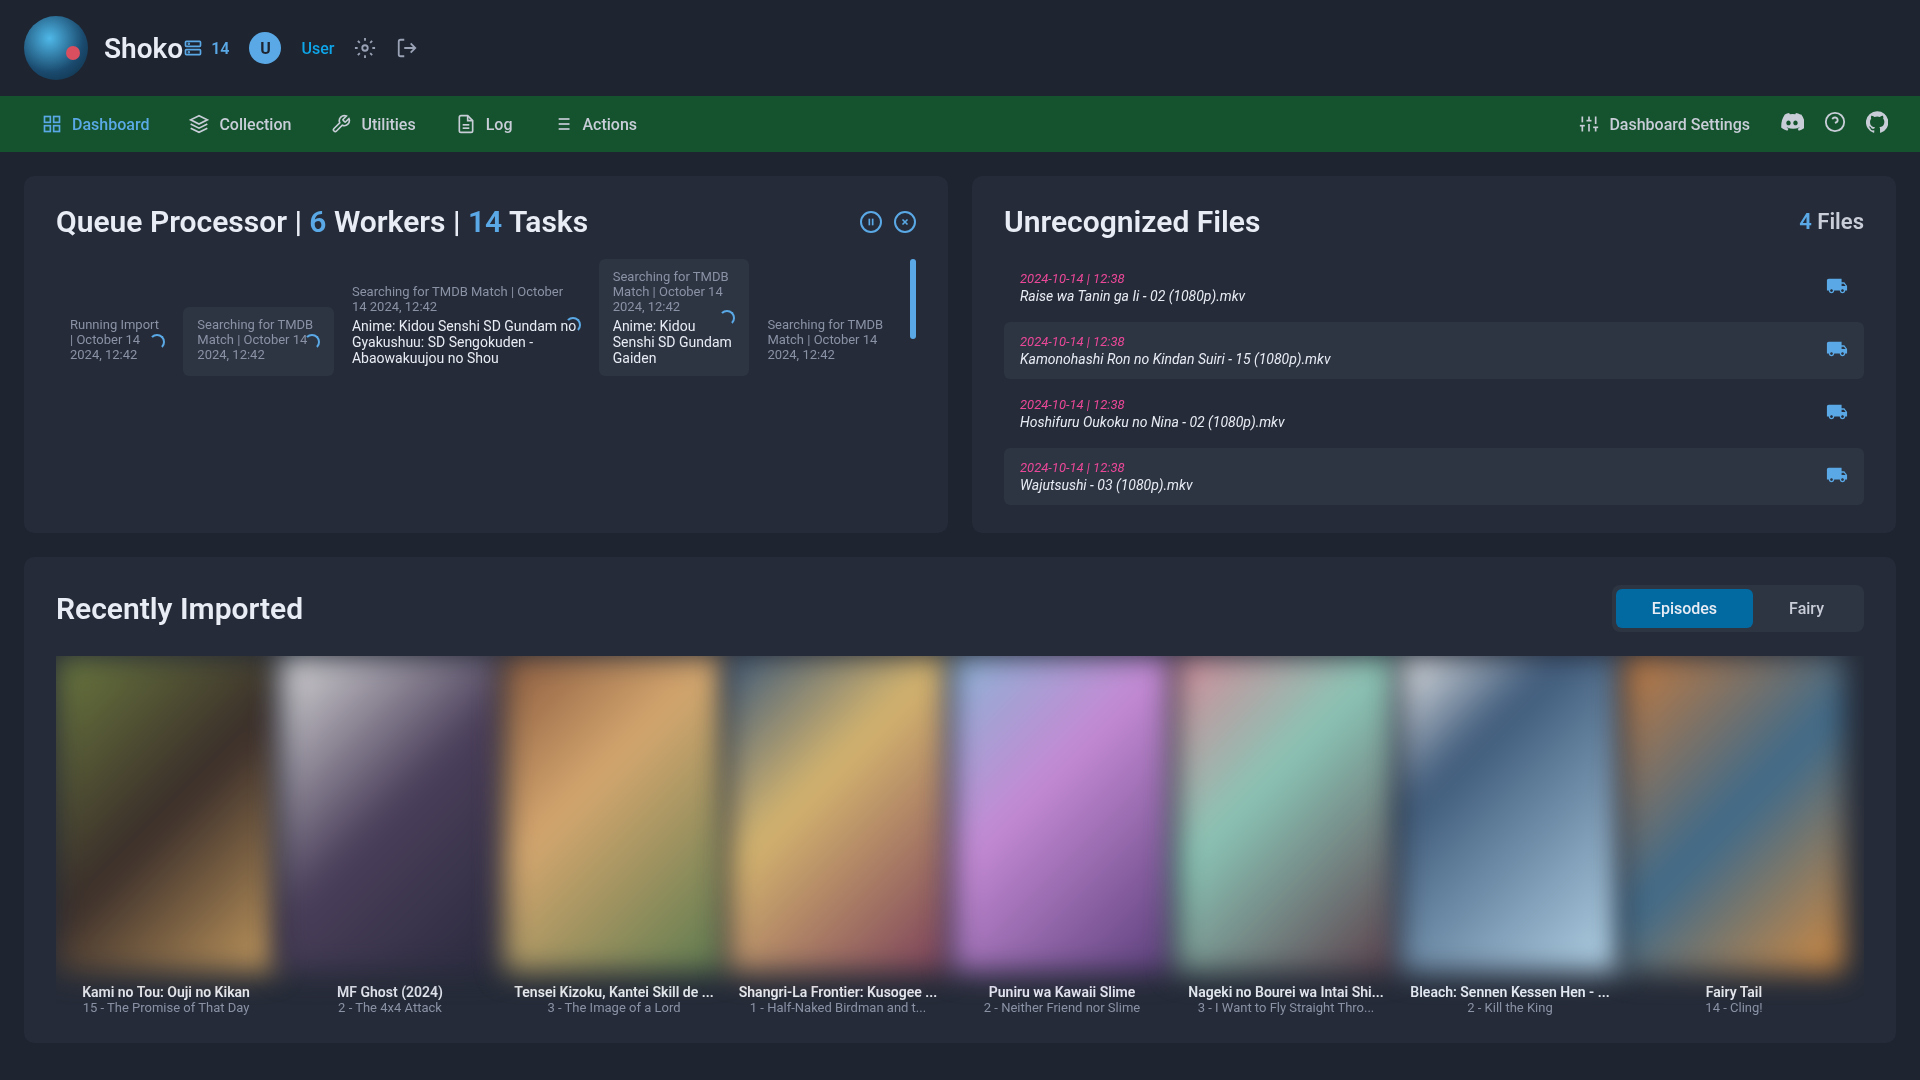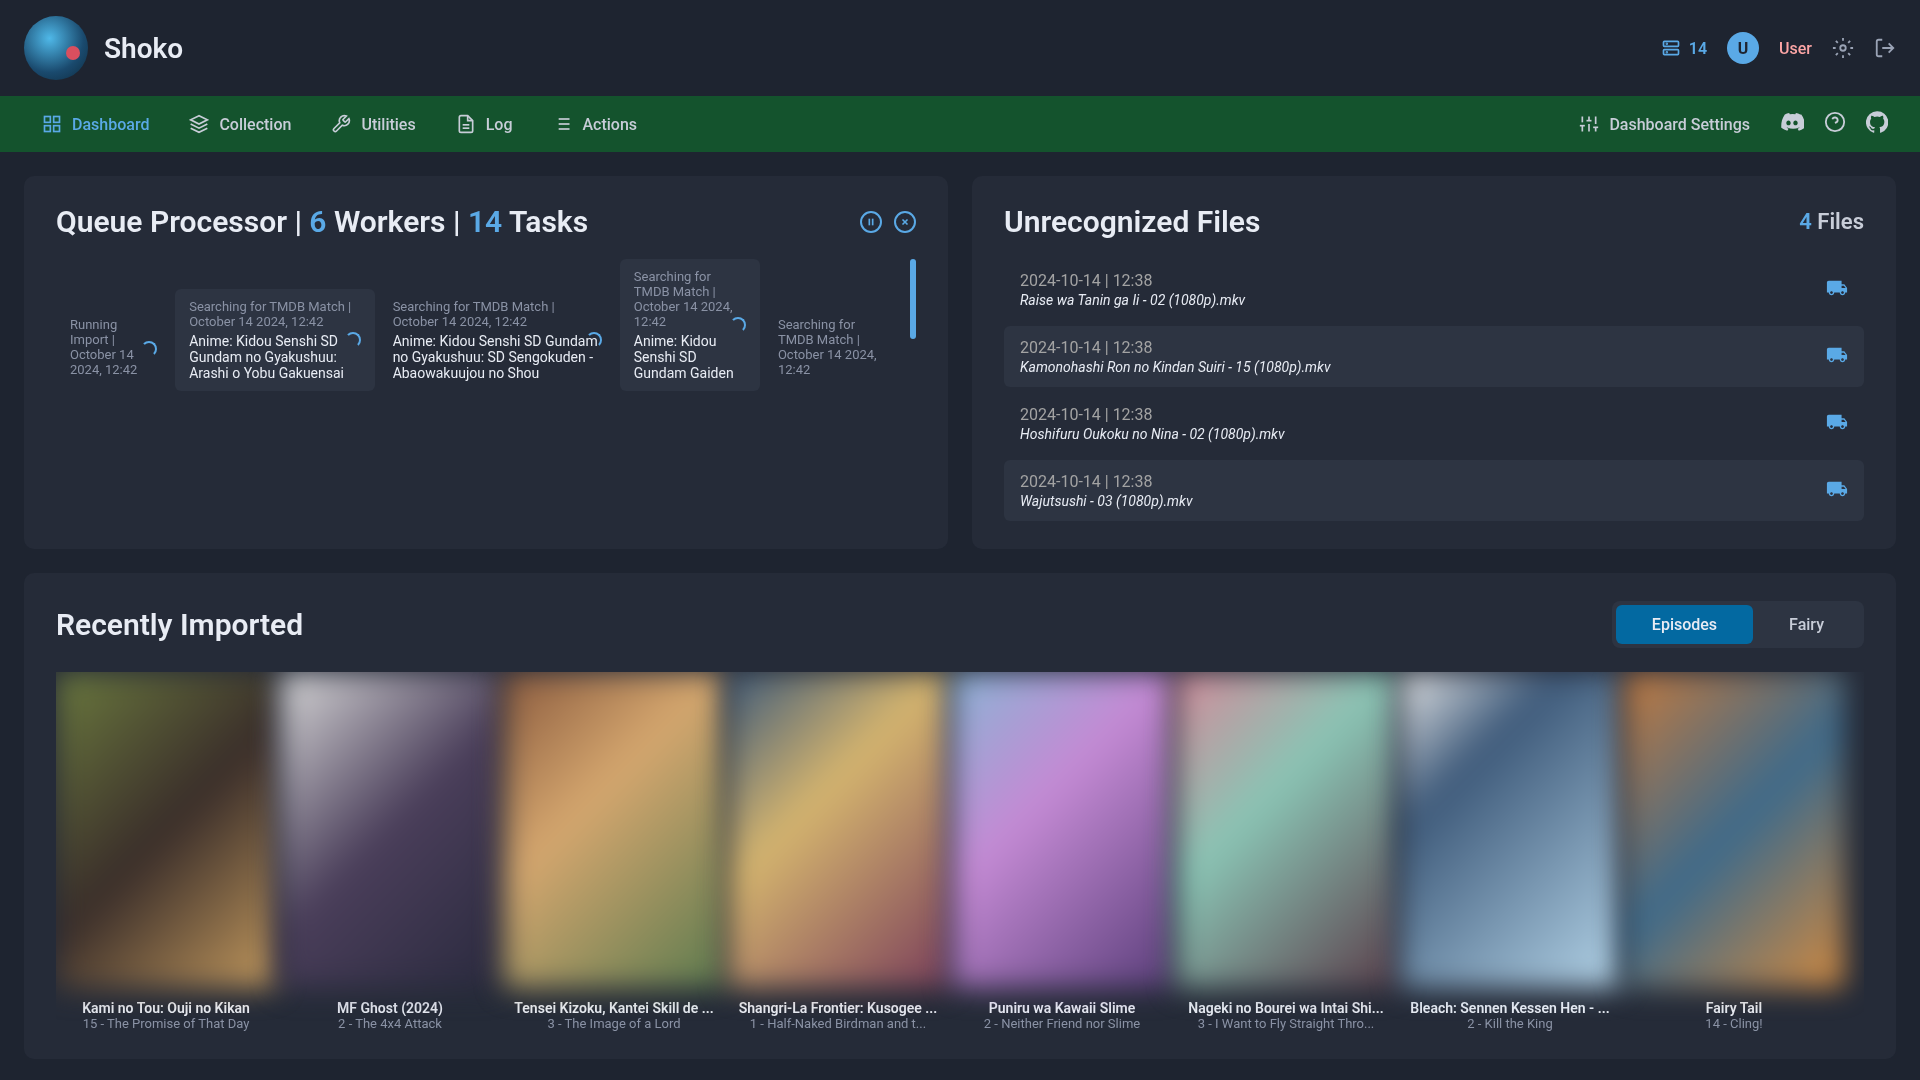--- a/index.html
+++ b/index.html
@@ -7,21 +7,20 @@
       background: #1e2430;
       color: #c8cdd8;
       font-family: -apple-system, BlinkMacSystemFont, "Segoe UI", Roboto, sans-serif;
       width: 1920px;
       height: 1080px;
       overflow: hidden;
     }
     .header {
       display: flex;
       align-items: center;
-      justify-content: space-between;
       padding: 16px 24px;
       height: 96px;
     }
     .header-left { display: flex; align-items: center; gap: 16px; }
     .logo {
       width: 64px; height: 64px; border-radius: 50%;
       background: radial-gradient(circle at 40% 35%, #4fb8e8 0%, #1a4a6e 60%, #0d2a3e 100%);
       position: relative;
       overflow: hidden;
     }
@@ -35,21 +34,21 @@
     }
     .app-title { font-size: 28px; font-weight: 600; color: #e8ecf4; }
     .header-right { display: flex; align-items: center; gap: 20px; }
     .queue-indicator { display: flex; align-items: center; gap: 8px; color: #5aa9e6; font-weight: 600; }
     .avatar {
       width: 32px; height: 32px; border-radius: 50%;
       background: #5aa9e6; color: #1e2430;
       display: flex; align-items: center; justify-content: center;
       font-weight: 700; font-size: 16px;
     }
-    .user-name { color: #fca5a5; font-weight: 500; }
+    .user-name { color: #0ea5e9; font-weight: 500; }
     .icon-btn { color: #9aa3b5; cursor: pointer; display: flex; }
     
     .nav {
       display: flex;
       align-items: center;
       justify-content: space-between;
       padding: 0 24px;
       height: 56px;
       background: #14532d;
     }
@@ -121,21 +120,21 @@
     
     .file-list { display: flex; flex-direction: column; gap: 6px; }
     .file-item {
       background: #2d3442;
       border-radius: 6px;
       padding: 12px 16px;
       display: flex; justify-content: space-between; align-items: center;
     }
     .file-item.plain { background: transparent; }
     .file-info { display: flex; flex-direction: column; gap: 2px; }
-    .file-date { font-size: 16px; color: #a3a3a3; }
+    .file-date { font-size: 13px; color: #ec4899; font-style: italic; }
     .file-name { font-size: 14px; color: #e8ecf4; font-style: italic; }
     .file-action { color: #5aa9e6; cursor: pointer; }
     
     .recent-header {
       display: flex; justify-content: space-between; align-items: center;
       margin-bottom: 24px;
     }
     .tab-switch {
       display: flex; background: #2d3442; border-radius: 8px; padding: 4px;
     }
@@ -307,21 +306,20 @@
         </div>
       </div>
       <div class="task-list">
         <div class="scrollbar-thumb"></div>
         <div class="task-item single-line">
           <div class="task-meta">Running Import | October 14 2024, 12:42</div>
           <div class="spinner"></div>
         </div>
         <div class="task-item alt">
           <div class="task-meta">Searching for TMDB Match | October 14 2024, 12:42</div>
-          <div class="task-detail">Anime: Kidou Senshi SD Gundam no Gyakushuu: Arashi o Yobu Gakuensai</div>
           <div class="spinner"></div>
         </div>
         <div class="task-item">
           <div class="task-meta">Searching for TMDB Match | October 14 2024, 12:42</div>
           <div class="task-detail">Anime: Kidou Senshi SD Gundam no Gyakushuu: SD Sengokuden - Abaowakuujou no Shou</div>
           <div class="spinner"></div>
         </div>
         <div class="task-item alt">
           <div class="task-meta">Searching for TMDB Match | October 14 2024, 12:42</div>
           <div class="task-detail">Anime: Kidou Senshi SD Gundam Gaiden</div>

